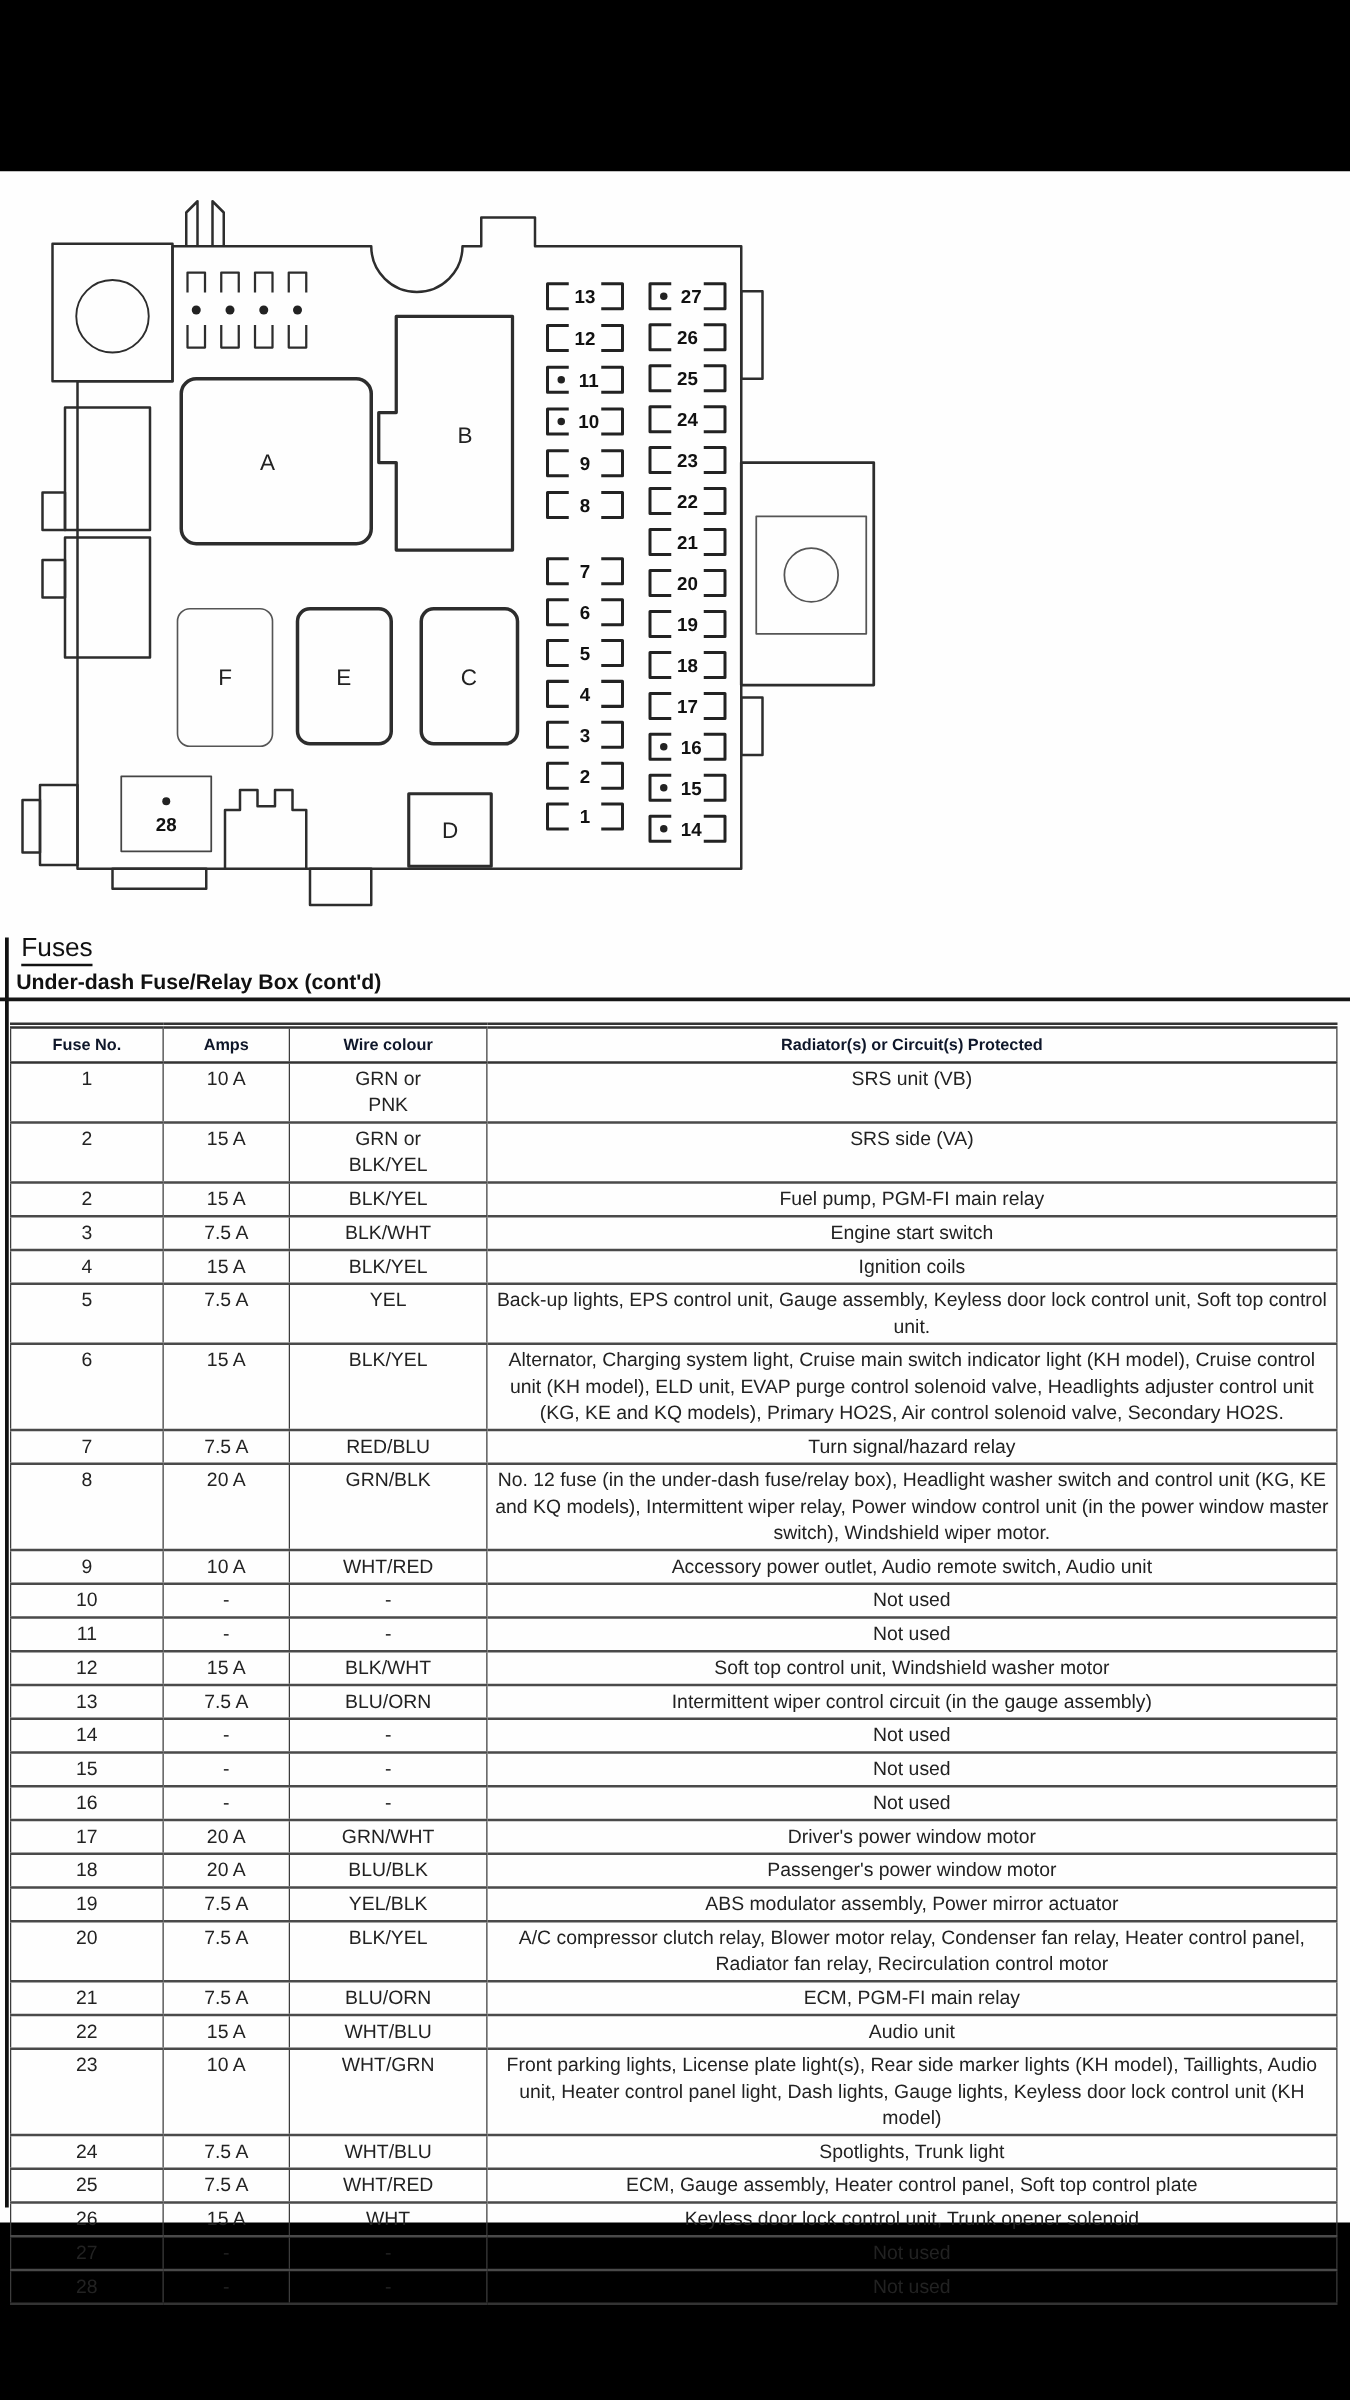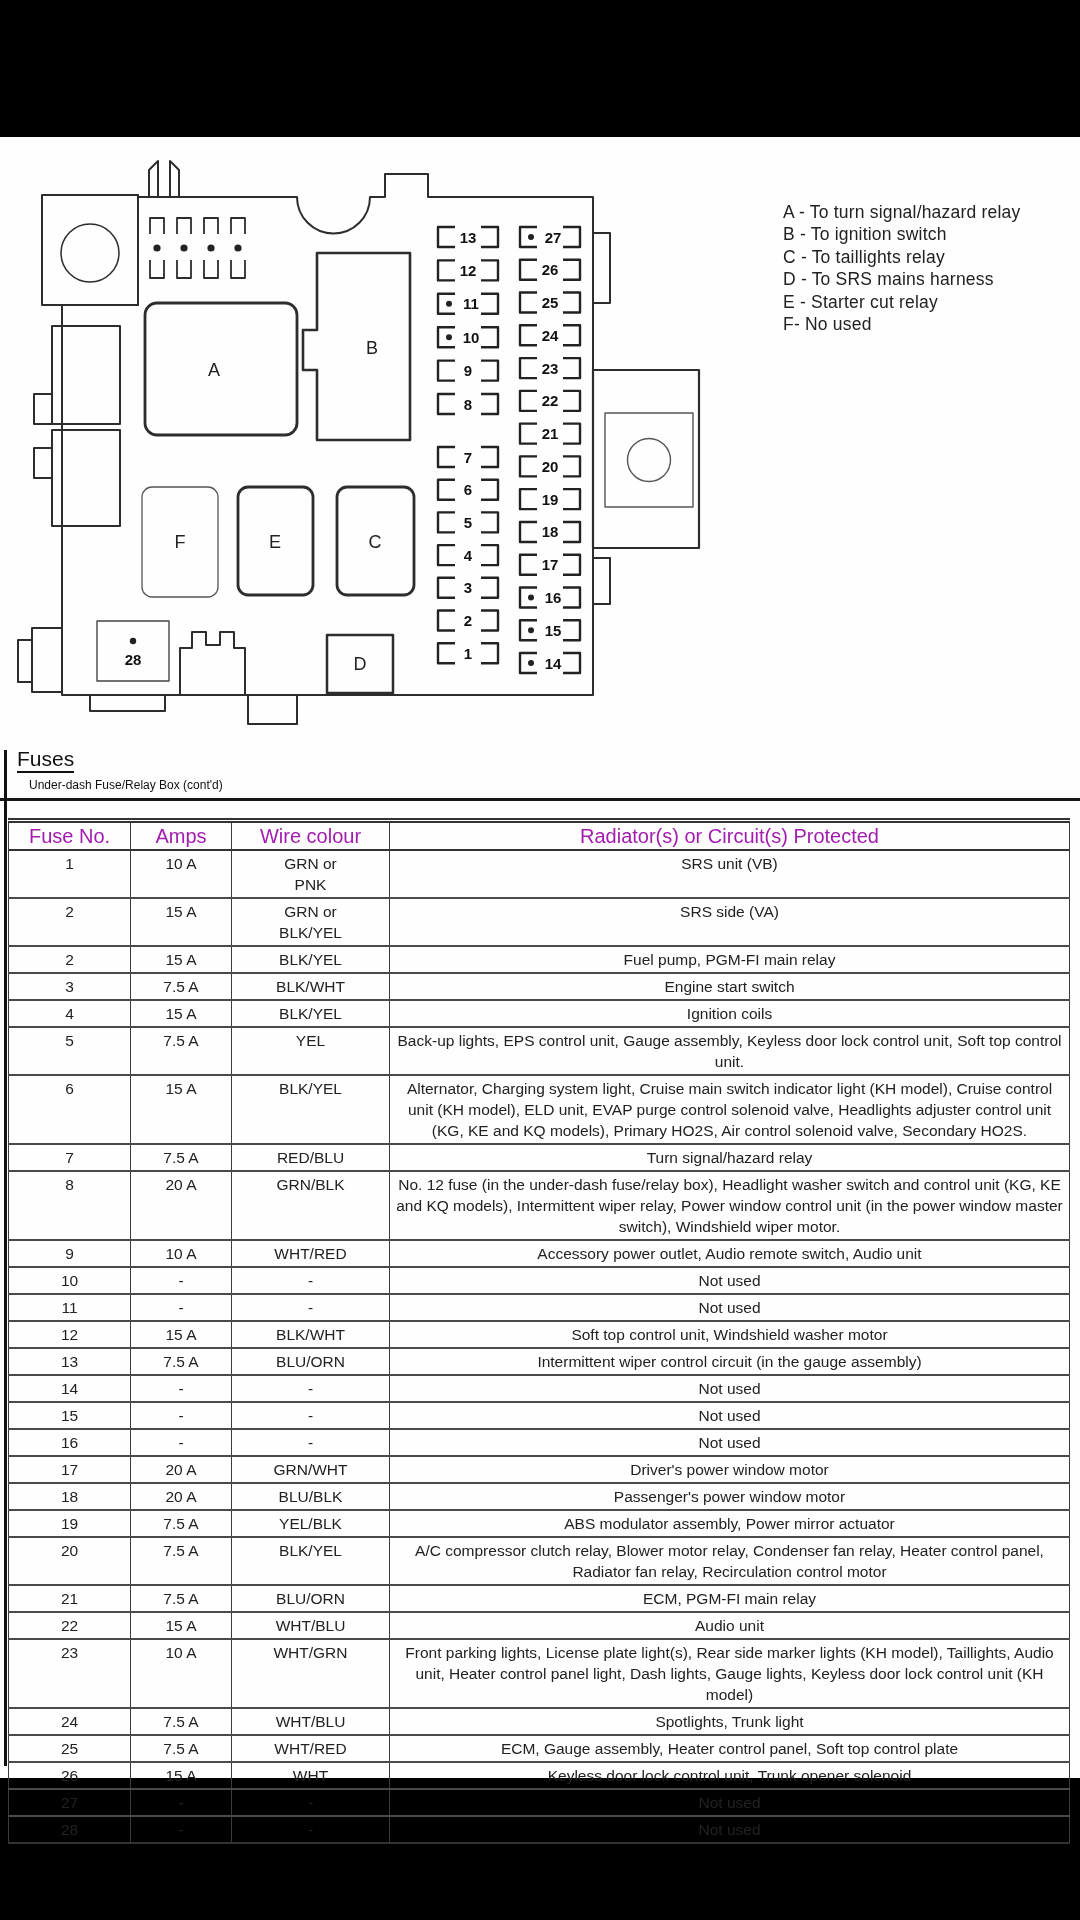--- a/index.html
+++ b/index.html
@@ -24,34 +24,34 @@
   
   .left-rule{
     position:absolute;left:4px;top:613px;width:3px;height:1016px;background:#111;
   }
   .doc-section{position:absolute;left:0;top:610px;width:1080px;}
   .sec-title{
     margin-left:17px;font-size:21px;font-weight:normal;color:#111;
     display:inline-block;border-bottom:2.5px solid #111;padding-bottom:1px;line-height:23px;
   }
   .sec-subtitle{
-    margin-left:29px;margin-top:3px;font-size:12px;font-weight:normal;color:#111;line-height:19px;
+    margin-left:13px;margin-top:3px;font-size:17px;font-weight:bold;color:#111;line-height:19px;
   }
   .sec-rule{height:3px;background:#161616;margin-top:3px;}
   
   table.fuse-table{
     margin:17px 6px 0 8px;width:1062px;
     border-collapse:collapse;
     font-size:15.5px;color:#222;
     table-layout:fixed;
   }
   table.fuse-table th{
     border-top:5px double #333;
     border-bottom:2.5px solid #333;
-    font-size:20px;font-weight:normal;color:#a21caf;
+    font-size:13px;font-weight:bold;color:#0f172a;
     padding:3px 2px;line-height:20px;
   }
   table.fuse-table td{
     border-top:2px solid #4a4a4a;
     padding:2px 3px;line-height:21px;vertical-align:top;
   }
   table.fuse-table tr:last-child td{border-bottom:2.5px solid #333;}
   table.fuse-table th, table.fuse-table td{
     border-left:1.6px solid #3c3c3c;border-right:1.6px solid #3c3c3c;
   }
@@ -275,28 +275,20 @@
           <g>
             <path d="M537 653.01 H520 V673.01 H537" stroke="#222" stroke-width="2.4" fill="none"></path>
             <path d="M563 653.01 H580 V673.01 H563" stroke="#222" stroke-width="2.4" fill="none"></path>
             <circle cx="531" cy="663.01" r="3" fill="#222" stroke="none"></circle>
             <text x="553" y="668.51" text-anchor="middle" class="fuse-num" stroke="none" fill="#111">14</text>
           </g>
         </g>
     </g>
   </svg>
 
-  <div class="legend">
-      <div>A - To turn signal/hazard relay</div>
-      <div>B - To ignition switch</div>
-      <div>C - To taillights relay</div>
-      <div>D - To SRS mains harness</div>
-      <div>E - Starter cut relay</div>
-      <div>F- No used</div>
-    </div>
 
   <div class="left-rule"></div>
   <div class="doc-section">
     <div class="sec-title">Fuses</div>
     <div class="sec-subtitle">Under-dash Fuse/Relay Box (cont'd)</div>
     <div class="sec-rule"></div>
 
     <table class="fuse-table">
       <colgroup>
         <col class="col-fuse">

